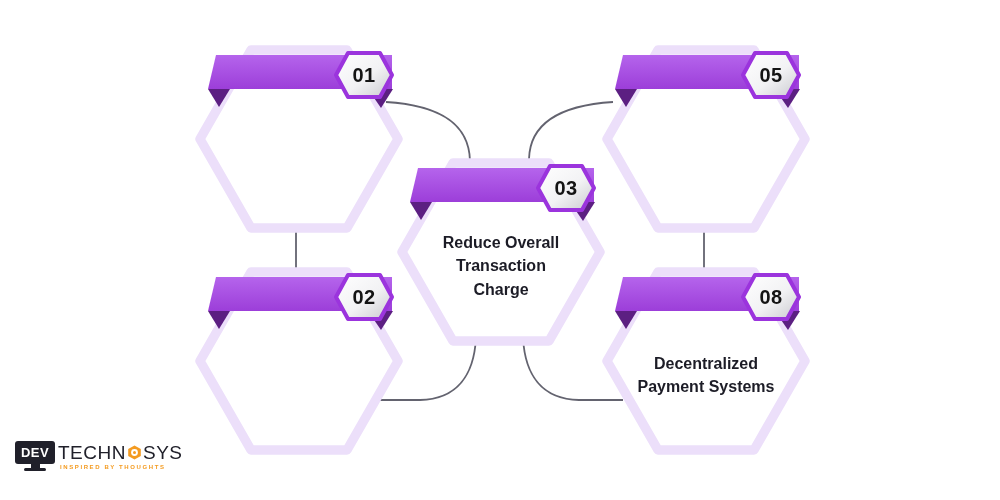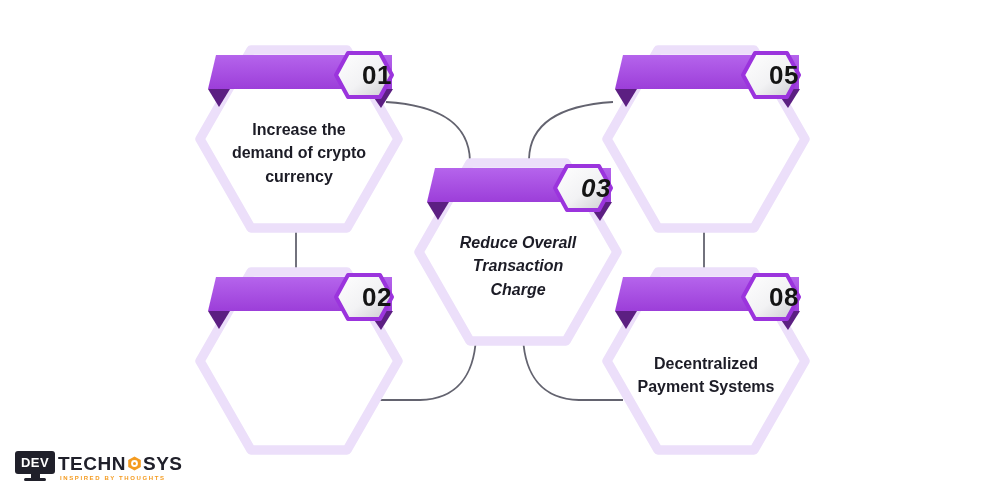--- a/index.html
+++ b/index.html
@@ -9,59 +9,59 @@
   }
   
   .connectors{position:absolute;left:0;top:0;width:1000px;height:500px;z-index:1;}
   .connector{stroke:var(--connector);stroke-width:1.8;fill:none;}
 
   
   .card{position:absolute;width:212px;height:196px;z-index:2;}
   .card svg{position:absolute;left:0;top:0;width:212px;height:196px;overflow:visible;}
   .card1{left:193px;top:40px;}
   .card2{left:193px;top:262px;text-decoration:underline;}
-  .card3{left:412px;top:153px;font-style:italic;}
+  .card3{left:395px;top:153px;}
   .card4{left:600px;top:40px;}
   .card5{left:600px;top:262px;}
 
   .hex{fill:#ffffff;stroke:var(--hex-border);stroke-width:9.5;stroke-linejoin:round;}
   .band{fill:url(#bandGrad);}
   .fold{fill:var(--fold);}
   .badge{fill:url(#badgeGrad);stroke:var(--badge-border);stroke-width:4;stroke-linejoin:round;}
 
   .s-bl{stop-color:var(--band-light);}
   .s-bd{stop-color:var(--band-dark);}
   .s-w{stop-color:#ffffff;}
   .s-w2{stop-color:#f2f2f4;}
   .s-g{stop-color:var(--badge-fill-end);}
 
   .badge-number{
     position:absolute;left:143px;top:21px;width:56px;height:28px;line-height:28px;
-    text-align:right;font-size:26px;font-weight:700;color:var(--number-text);
+    text-align:center;font-size:20px;font-weight:700;color:var(--number-text);
     letter-spacing:0.5px;
   }
   .card-title{
     position:absolute;left:18px;top:53px;width:176px;height:120px;
     display:flex;align-items:center;justify-content:center;text-align:center;
     font-size:16px;font-weight:700;color:var(--title-text);line-height:1.44;
     white-space:pre-line;
   }
 
   
-  .logo{position:absolute;left:15px;top:451px;display:flex;align-items:flex-end;z-index:3;}
+  .logo{position:absolute;left:15px;top:441px;display:flex;align-items:center;z-index:3;}
   .monitor{width:40px;display:flex;flex-direction:column;align-items:center;}
   .monitor-screen{
     width:40px;height:23px;background:var(--logo-dark);border-radius:3px;
     color:#fff;font-size:13px;font-weight:700;letter-spacing:0.5px;
     display:flex;align-items:center;justify-content:center;
   }
   .monitor-neck{width:9px;height:4px;background:var(--logo-dark);}
   .monitor-base{width:22px;height:3px;background:var(--logo-dark);border-radius:2px;}
   .logo-text{margin-left:3px;display:flex;flex-direction:column;}
-  .logo-name{display:flex;align-items:center;font-size:19px;font-weight:700;
+  .logo-name{display:flex;align-items:center;font-size:19px;font-weight:400;
     color:var(--logo-dark);letter-spacing:0.5px;line-height:19px;}
   .hex-gear{margin:0 1px;display:block;}
   .logo-tagline{font-size:6px;font-weight:700;color:var(--logo-orange);
     letter-spacing:1.6px;margin-top:2px;margin-left:2px;}
 </style>
 </head>
 <body>
 
 <div class="stage">
 
@@ -87,23 +87,20 @@
 
   <div class="card card1">
     <svg viewBox="0 0 212 196" xmlns="http://www.w3.org/2000/svg">
       <path class="hex" d="M 7,99 L 58,10 L 154,10 L 205,99 L 154,188 L 58,188 Z"></path>
       <polygon class="fold" points="15,49 37,49 26,67"></polygon>
       <polygon class="fold" points="175,49 200,49 188,68"></polygon>
       <polygon class="band" points="23,15 199,15 199,49 15,49"></polygon>
       <polygon class="badge" points="143,35 155,13 187,13 199,35 187,57 155,57"></polygon>
     </svg>
     <div class="badge-number">01</div>
-    <div class="card-title">Increase the
-demand of crypto
-currency</div>
   </div>
 
   <div class="card card2">
     <svg viewBox="0 0 212 196" xmlns="http://www.w3.org/2000/svg">
       <path class="hex" d="M 7,99 L 58,10 L 154,10 L 205,99 L 154,188 L 58,188 Z"></path>
       <polygon class="fold" points="15,49 37,49 26,67"></polygon>
       <polygon class="fold" points="175,49 200,49 188,68"></polygon>
       <polygon class="band" points="23,15 199,15 199,49 15,49"></polygon>
       <polygon class="badge" points="143,35 155,13 187,13 199,35 187,57 155,57"></polygon>
     </svg>

